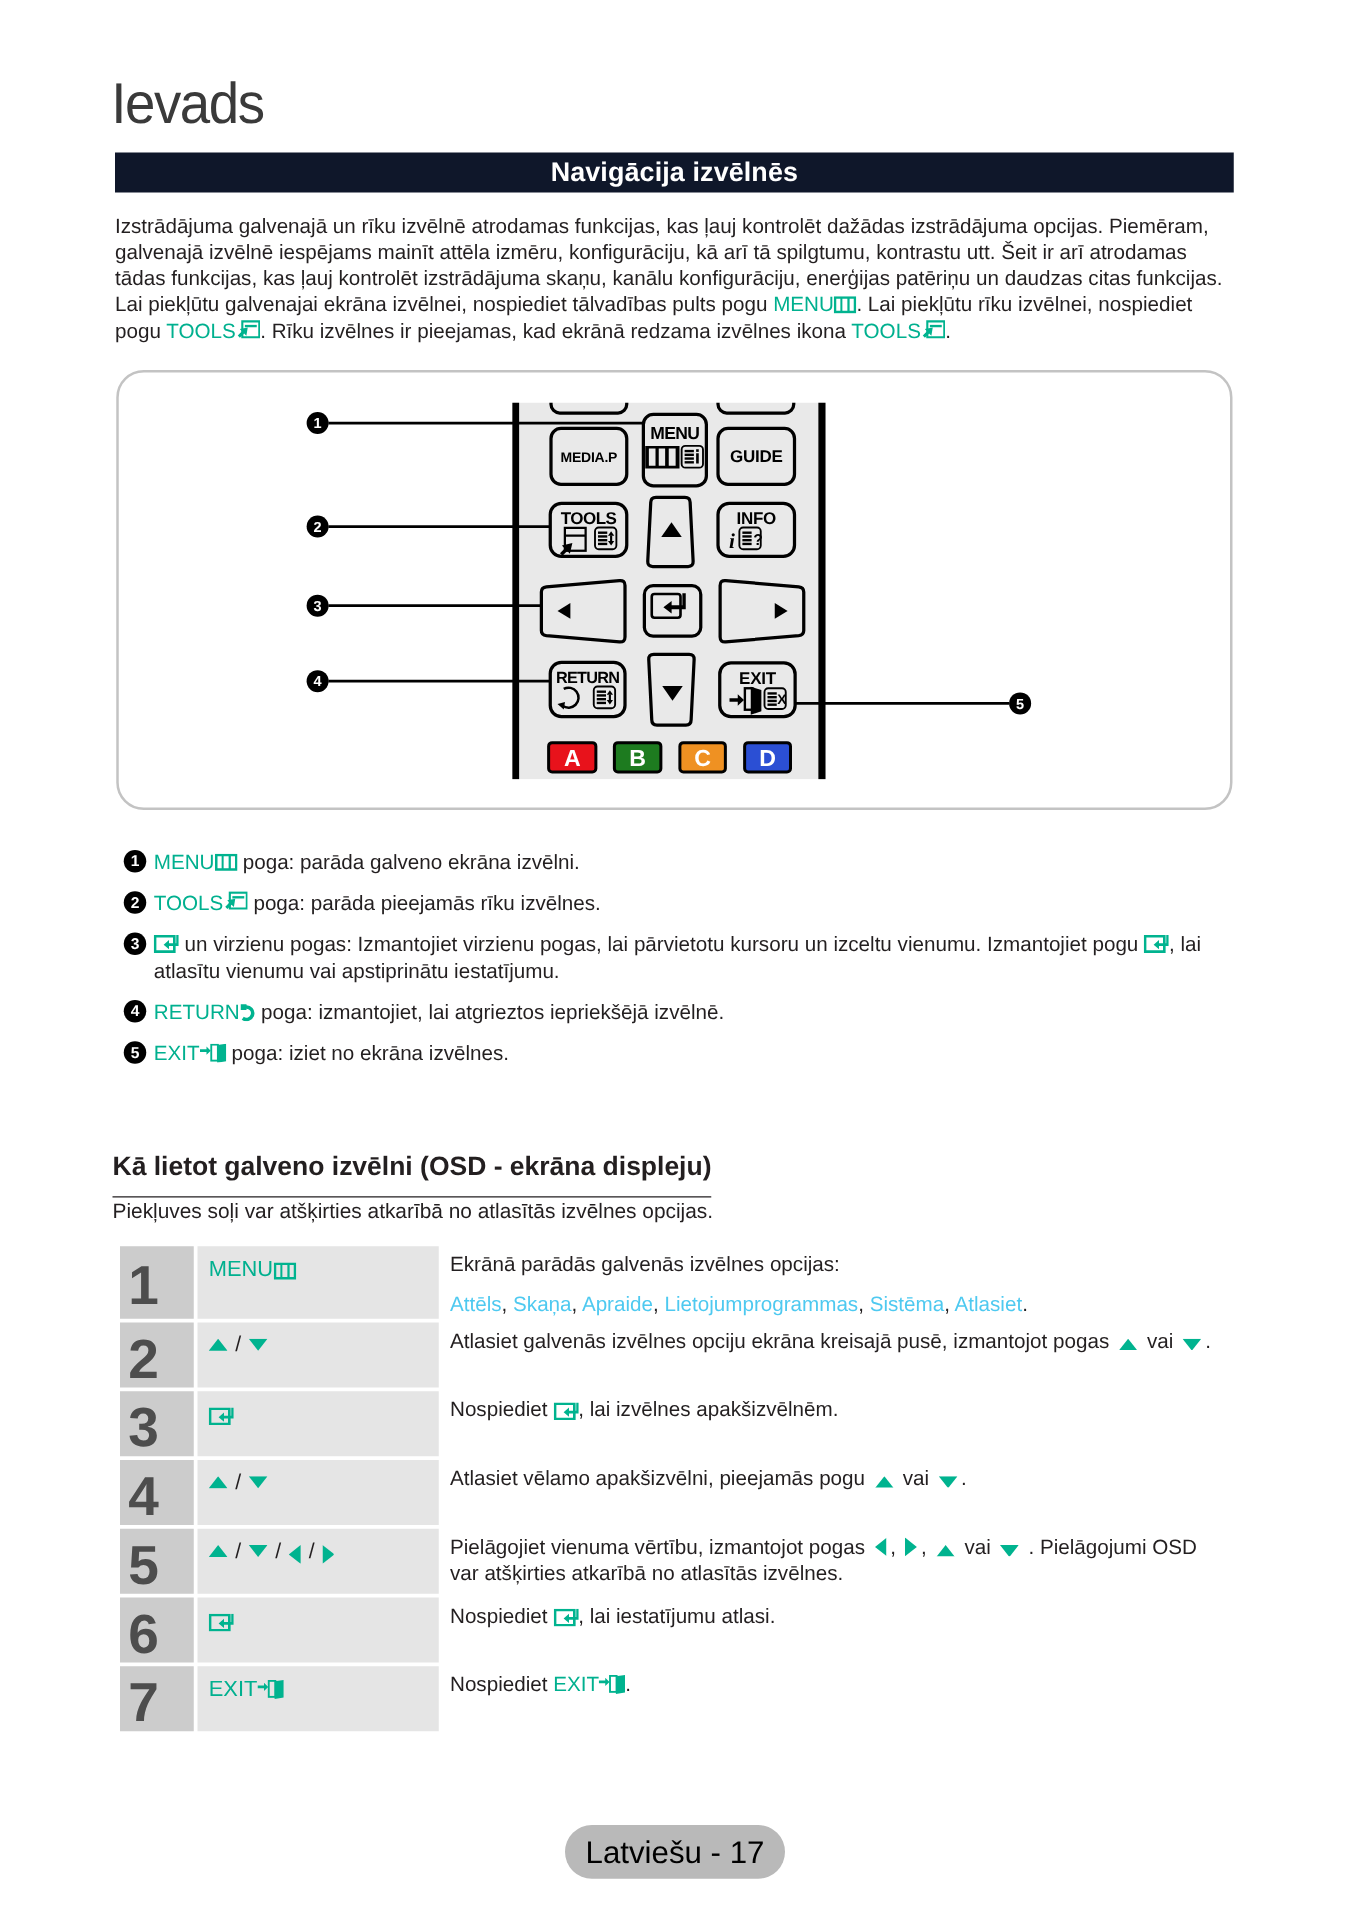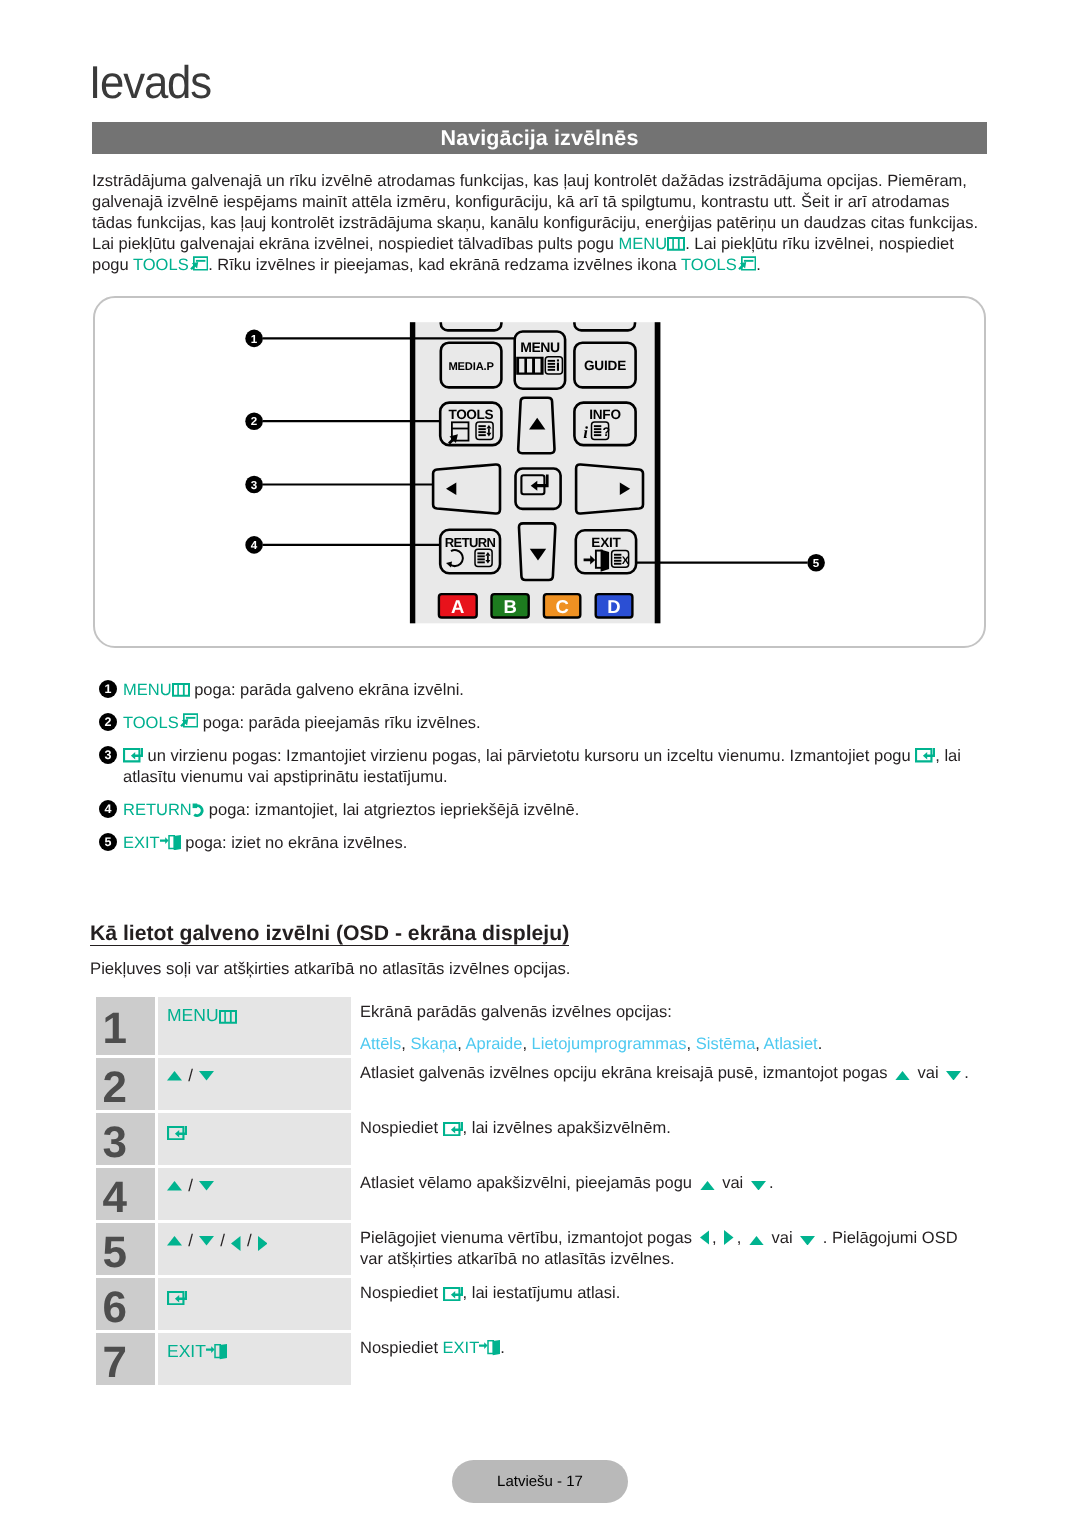--- a/index.html
+++ b/index.html
@@ -8,21 +8,21 @@
        font-family:"Liberation Sans",sans-serif;color:#231f20;
        -webkit-font-smoothing:antialiased;text-rendering:geometricPrecision;}
   svg text{-webkit-font-smoothing:antialiased;}
   .remote{will-change:transform;}
   .page{position:relative;width:1080px;height:1534px;overflow:hidden;}
 
   
   .pg-title{position:absolute;left:89px;top:59px;font-size:46px;font-weight:400;
             color:#3a3a3a;letter-spacing:-1.2px;line-height:1;
             transform:scaleX(0.95);transform-origin:left top;}
-  .secbar{position:absolute;left:92px;top:122px;width:895px;height:32px;background:#737373;}
+  .secbar{position:absolute;left:92px;top:122px;width:895px;height:32px;background:#0f172a;}
   .secbar span{display:block;text-align:center;color:#fff;font-size:21.5px;
                font-weight:bold;line-height:33px;letter-spacing:0.1px;}
   
   .intro{position:absolute;left:92px;top:171px;width:897px;font-size:16.5px;
          line-height:21px;color:#231f20;text-align:left;}
   .teal{color:#00b08f;}
   .cyan{color:#4ec9f0;}
   .ico{display:inline-block;vertical-align:-2px;}
   table.osd td.cdesc .arw{margin:0 3.0px;}
   
@@ -30,21 +30,21 @@
           border:2px solid #c3c3c3;border-radius:22px;box-sizing:border-box;}
   .remote{position:absolute;left:0;top:0;}
   
   .legend{position:absolute;left:99px;top:680px;width:900px;font-size:16.5px;}
   .lrow{position:relative;padding-left:24px;margin-bottom:12px;line-height:21px;}
   .lnum{position:absolute;left:0;top:0px;width:18px;height:18px;border-radius:50%;
         background:#000;color:#fff;font-size:12.5px;line-height:18.6px;text-align:center;
         font-weight:bold;font-family:"Liberation Sans",sans-serif;}
   
   .osd-h{position:absolute;left:90px;top:923px;font-size:21.2px;font-weight:bold;
-         color:#231f20;border-bottom:1.7px solid #231f20;padding-bottom:0;
+         color:#231f20;border-bottom:1.7px solid #231f20;padding-bottom:12px;
          line-height:22px;}
   .osd-sub{position:absolute;left:90px;top:959px;font-size:16.7px;color:#231f20;
            line-height:20px;}
   table.osd{position:absolute;left:93px;top:994px;border-collapse:separate;
             border-spacing:3px;width:896px;table-layout:fixed;}
   table.osd td{vertical-align:top;padding:0;box-sizing:border-box;}
   table.osd td.cnum{width:59px;background:#cccccc;padding:0;position:relative;}
   table.osd td.cnum .d{position:absolute;left:6.5px;bottom:0px;font-size:44px;font-weight:bold;
              color:#4d4d4d;line-height:1;letter-spacing:-1px;}
   table.osd td.ckey{width:193px;background:#e5e5e5;padding:9px 0 0 9px;font-size:17.5px;line-height:18px;position:relative;}
@@ -53,21 +53,21 @@
   table.osd td.ckey .arrows .sep{vertical-align:top;line-height:9.5px;}
   table.osd td.cdesc{padding:5px 16px 0 6px;font-size:16.5px;line-height:21px;background:#fff;}
   table.osd tr.r1 td{height:58px;}
   table.osd tr.r1 td.cnum .d{bottom:4px;}
   table.osd tr.rx td{height:52px;}
   .sep{display:inline-block;padding:0 6.2px;font-size:17px;color:#231f20;
        line-height:0;vertical-align:-3px;}
   
   .footer{position:absolute;left:452px;top:1460px;width:176px;height:43px;
           background:#b9b9b9;border-radius:21.5px;}
-  .footer span{display:block;text-align:center;line-height:44px;font-size:15px;color:#000;}
+  .footer span{display:block;text-align:center;line-height:44px;font-size:25px;color:#000;}
 </style>
 </head>
 <body>
 
 <div class="page">
   <div class="pg-title">Ievads</div>
   <div class="secbar">
       <span>Navigācija izvēlnēs</span>
     </div>
   <div class="intro">

